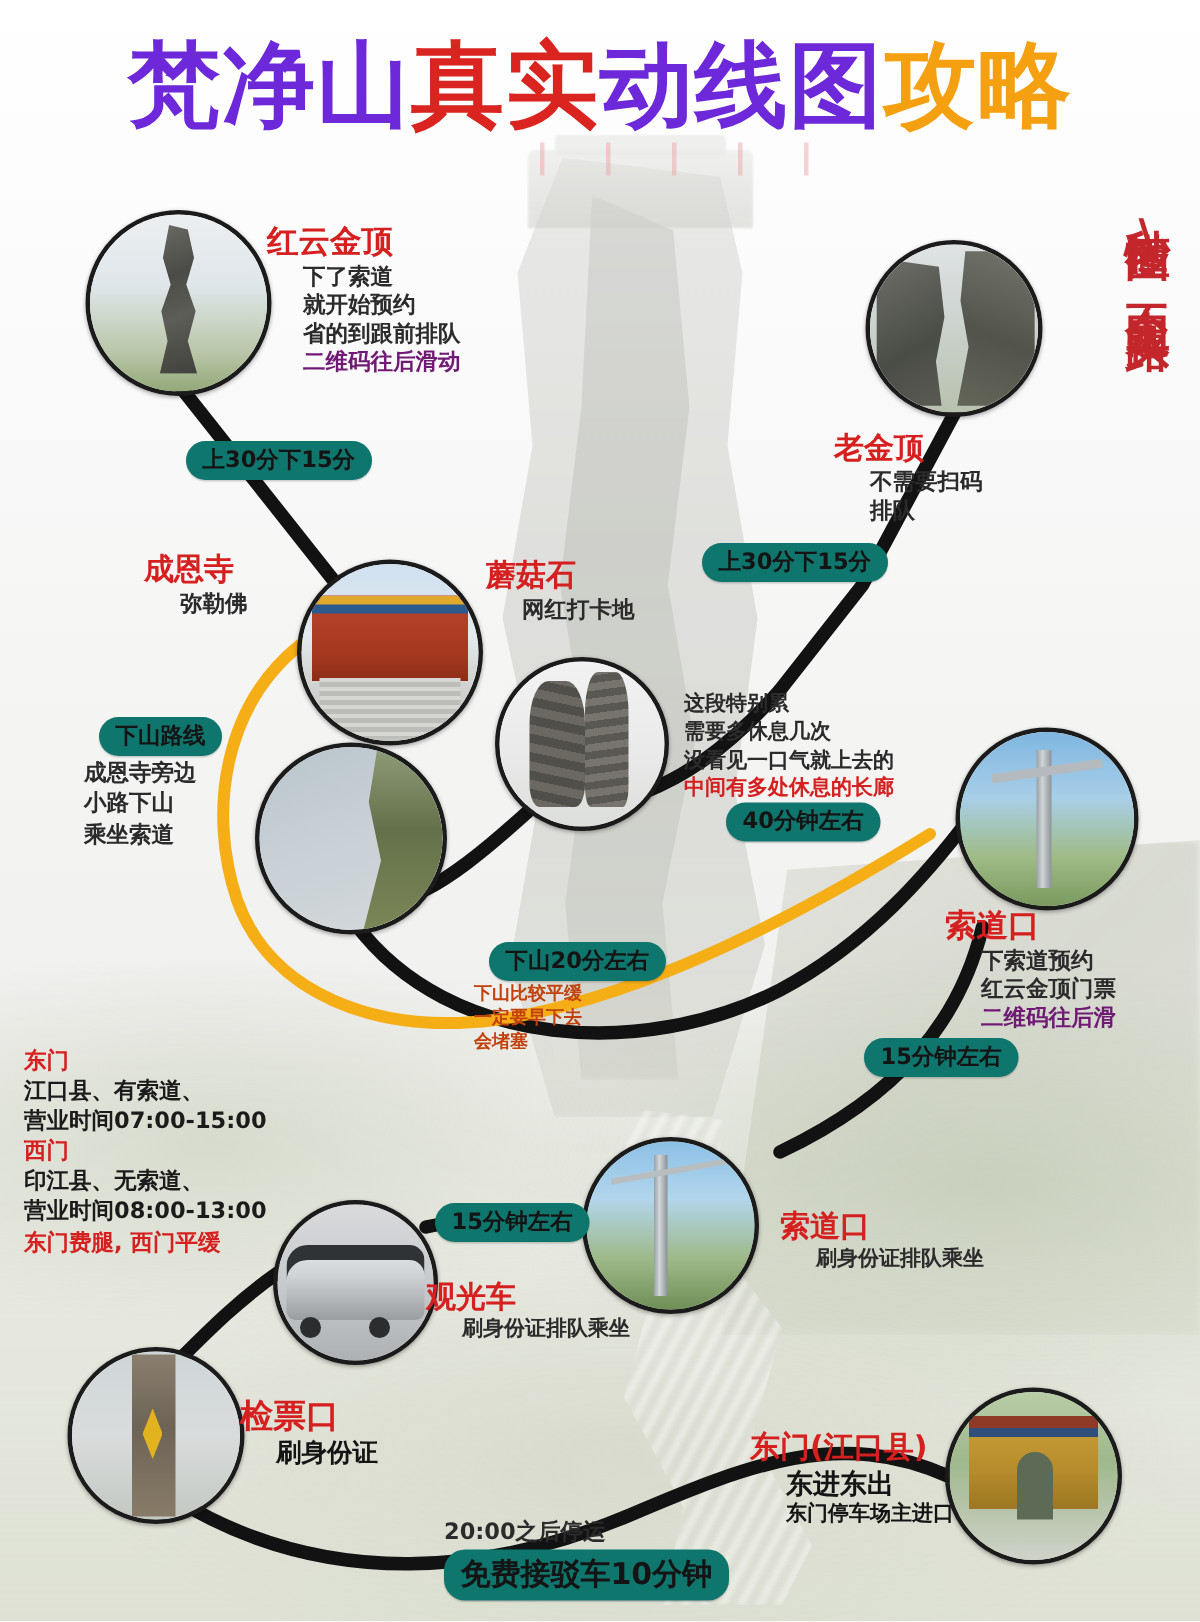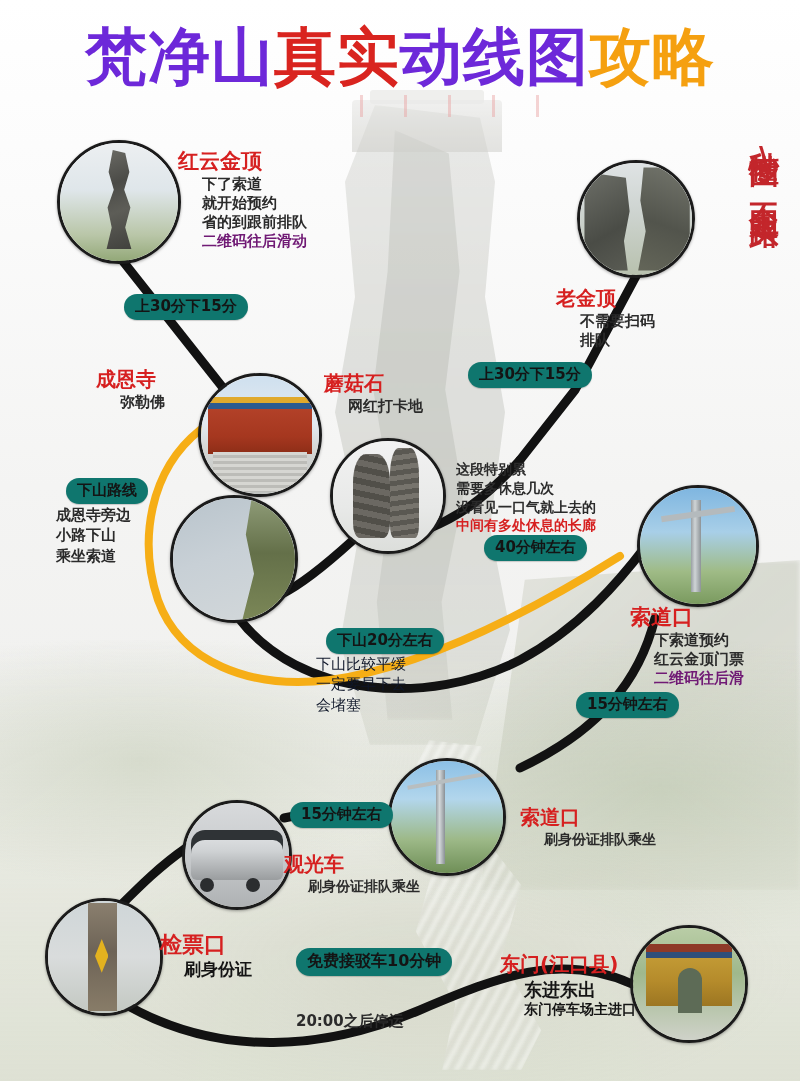--- a/index.html
+++ b/index.html
@@ -306,37 +306,46 @@
     <div class="sub blk" style="font-size:14px">东门停车场主进口</div>
   </div>
 
   <div class="pill" style="left:124px;top:294px;font-size:15px">上30分下15分</div>
   <div class="pill" style="left:468px;top:362px;font-size:15px">上30分下15分</div>
   <div class="pill" style="left:66px;top:478px;font-size:15px">下山路线</div>
   <div class="pill" style="left:484px;top:535px;font-size:15px">40分钟左右</div>
   <div class="pill" style="left:326px;top:628px;font-size:15px">下山20分左右</div>
   <div class="pill" style="left:576px;top:692px;font-size:15px">15分钟左右</div>
   <div class="pill" style="left:290px;top:802px;font-size:15px">15分钟左右</div>
-  <div class="pill" style="left:296px;top:948px;font-size:16px">免费接驳车10分钟</div>
+  <div class="pill" style="left:296px;top:1033px;font-size:20px">免费接驳车10分钟</div>
 
   <div class="note c" style="left:56px;top:505px;width:112px;font-size:15px;line-height:1.36">
     <div>成恩寺旁边</div>
     <div>小路下山</div>
     <div>乘坐索道</div>
   </div>
 
   <div class="note c" style="left:456px;top:460px;width:216px;font-size:14px;line-height:1.34">
     <div>这段特别累</div>
     <div>需要多休息几次</div>
     <div>没看见一口气就上去的</div>
     <div style="color:#d62020;font-weight:900">中间有多处休息的长廊</div>
   </div>
 
-  <div class="note c" style="left:316px;top:654px;width:160px;font-size:15px;line-height:1.35;color:#0f172a;font-weight:400">
+  <div class="note c" style="left:316px;top:654px;width:160px;font-size:12px;line-height:1.35;color:#c2410c;font-weight:700">
     <div>下山比较平缓</div>
     <div>一定要早下去</div>
     <div>会堵塞</div>
   </div>
 
   <div class="note c" style="left:296px;top:1012px;width:160px;font-size:15px">20:00之后停运</div>
 
+  <div class="gateinfo">
+    <div class="gh">东门</div>
+    <div class="gl">江口县、有索道、</div>
+    <div class="gl">营业时间07:00-15:00</div>
+    <div class="gh">西门</div>
+    <div class="gl">印江县、无索道、</div>
+    <div class="gl">营业时间08:00-13:00</div>
+    <div class="gr">东门费腿, 西门平缓</div>
+  </div>
 
 </div>
 
 </body></html>

